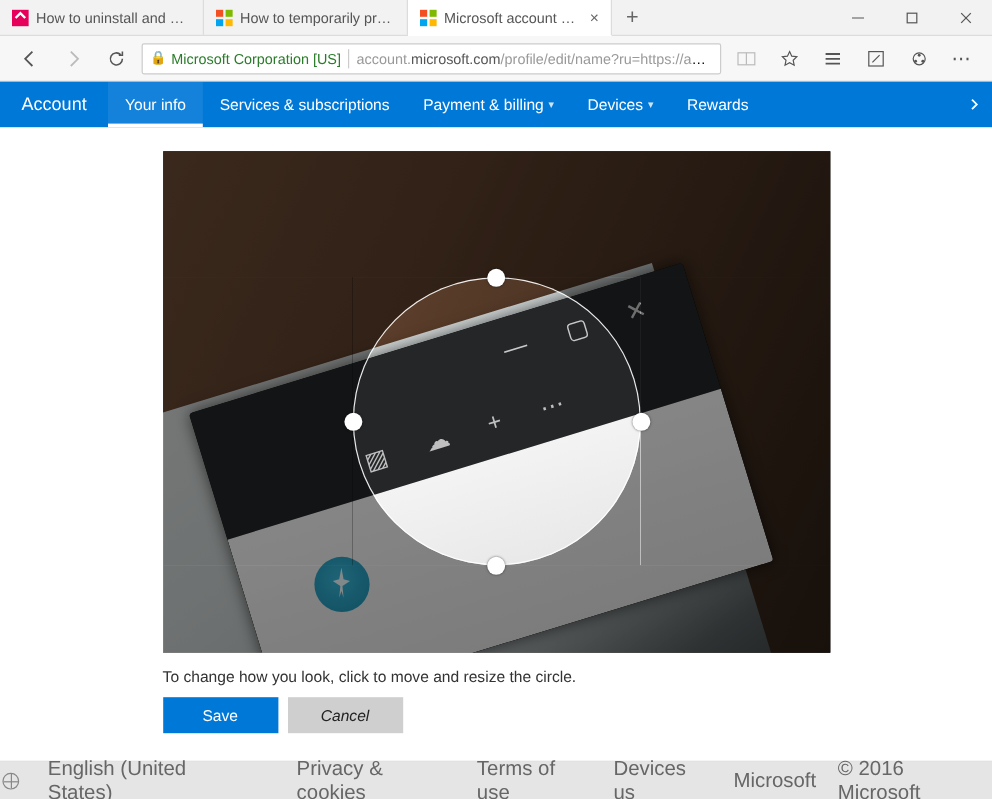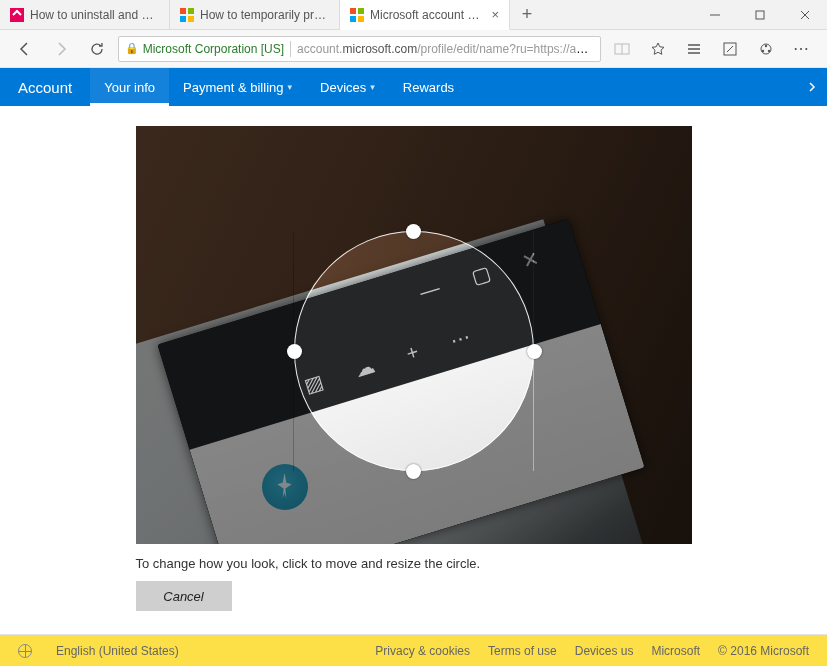--- a/index.html
+++ b/index.html
@@ -59,21 +59,21 @@
   .circle-sel::before{ content:''; position:absolute; inset:0; border-radius:50%; box-shadow: inset 0 0 0 1px rgba(255,255,255,.9); }
   .handle { position:absolute; width:15px; height:15px; background:#fff; border-radius:50%; box-shadow:0 0 2px rgba(0,0,0,.6); cursor:grab; }
 
   .hint { width:556px; font-size:13px; color:#333; margin:12px 0 10px; text-align:left; }
   .btn-row { width:556px; display:flex; gap:8px; }
   .btn { width:96px; height:30px; font-size:13px; border:none; cursor:pointer; }
   .btn-primary { background:#0078d7; color:#fff; }
   .btn-secondary { background:#cfcfcf; color:#222;font-style:italic; }
 
   
-  .footer { position:absolute; left:0; right:0; bottom:0; height:32px; background:#fde047; border-top:1px solid #e2e2e2; display:flex; align-items:center; font-size:12px; color:#666; padding:0 18px; gap:18px; }
+  .footer { position:absolute; left:0; right:0; bottom:0; height:32px; background:#e5e5e5; border-top:1px solid #e2e2e2; display:flex; align-items:center; font-size:17px; color:#666; padding:0 2px; gap:18px; }
   .footer .spacer { flex:1; }
   .globe-icon { width:14px; height:14px; border:1px solid #888; border-radius:50%; margin-right:6px; position:relative; }
   .globe-icon::before { content:''; position:absolute; left:50%; top:0; bottom:0; width:1px; background:#888; }
   .globe-icon::after { content:''; position:absolute; top:50%; left:0; right:0; height:1px; background:#888; }
 </style>
 </head>
 <body>
 
 <div class="titlebar">
   <div class="tabs">
@@ -189,20 +189,23 @@
     </div>
   <div class="tbtn">
       <span style="letter-spacing:2px;color:#555">⋯</span>
     </div>
 </div>
 
 <div class="ms-nav">
   <div class="ms-brand">Account</div>
   <div class="ms-link active">
       <span>Your info</span>
+    </div>
+  <div class="ms-link">
+      <span>Services &amp; subscriptions</span>
     </div>
   <div class="ms-link">
       <span>Payment &amp; billing</span>
       <span class="ms-caret">▾</span>
     </div>
   <div class="ms-link">
       <span>Devices</span>
       <span class="ms-caret">▾</span>
     </div>
   <div class="ms-link">
@@ -250,20 +253,21 @@
     <div class="circle-sel" style="left:158px;top:105px;width:240px;height:240px"></div>
     <div class="handle" style="left:270px;top:98px"></div>
     <div class="handle" style="left:270px;top:338px"></div>
     <div class="handle" style="left:151px;top:218px"></div>
     <div class="handle" style="left:391px;top:218px"></div>
   </div>
 
   <div class="hint">To change how you look, click to move and resize the circle.</div>
 
   <div class="btn-row">
+    <button class="btn btn-primary">Save</button>
     <button class="btn btn-secondary">Cancel</button>
   </div>
 
 </div>
 
 <div class="footer">
   <span class="globe-icon"></span>
   <span>English (United States)</span>
   <span class="spacer"></span>
   <span>Privacy &amp; cookies</span>

